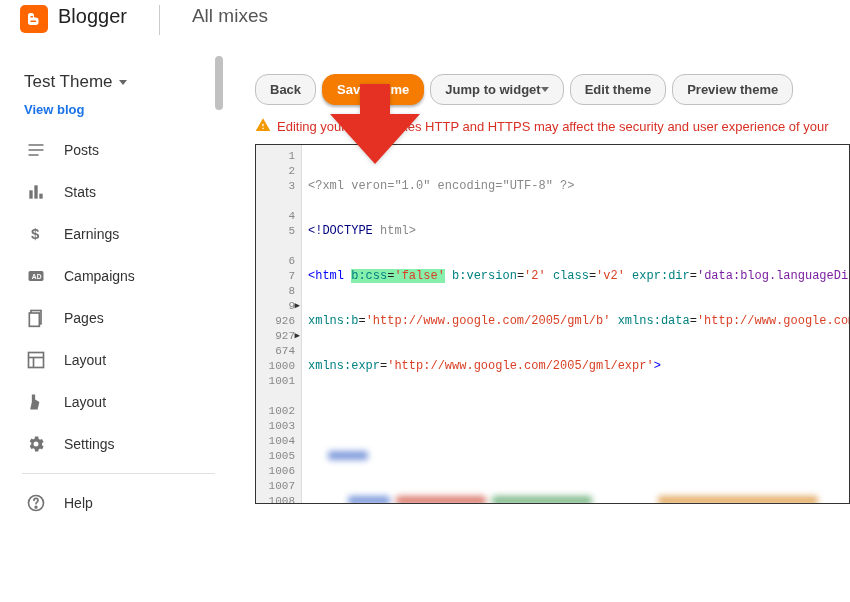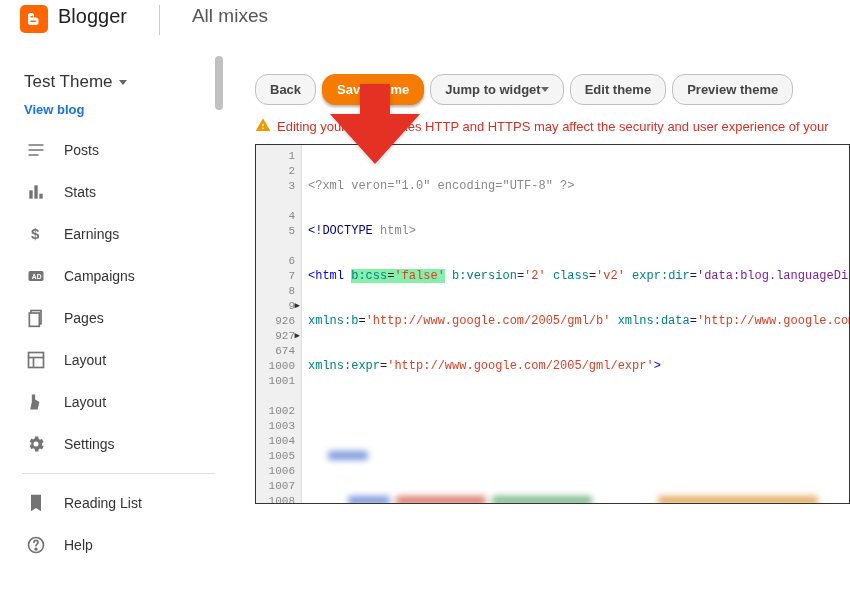--- a/index.html
+++ b/index.html
@@ -149,28 +149,20 @@
       <span class="nav-icon">
           <svg width="20" height="20" viewBox="0 0 24 24" fill="currentColor">
             <path d="M19.14 12.94a7.07 7.07 0 000-1.88l2.03-1.58-2-3.46-2.39.96a7.03 7.03 0 00-1.62-.94L14.8 3h-4l-.36 2.54c-.58.24-1.12.56-1.62.94l-2.39-.96-2 3.46 2.03 1.58a7.07 7.07 0 000 1.88L4.43 14.5l2 3.46 2.39-.96c.5.38 1.04.7 1.62.94L10.8 21h4l.36-2.54c.58-.24 1.12-.56 1.62-.94l2.39.96 2-3.46-2.03-1.58zM12 15a3 3 0 110-6 3 3 0 010 6z"></path>
           </svg>
         </span>
       <span class="nav-label">Settings</span>
     </div>
 
     <div class="nav-divider"></div>
 
-    <div class="nav-item">
-      <span class="nav-icon">
-          <svg width="20" height="20" viewBox="0 0 24 24" fill="currentColor">
-            <path d="M6 2h12v20l-6-4-6 4z"></path>
-          </svg>
-        </span>
-      <span class="nav-label">Reading List</span>
-    </div>
     <div class="nav-item">
       <span class="nav-icon">
           <svg width="20" height="20" viewBox="0 0 24 24" fill="none" stroke="currentColor" stroke-width="2">
             <circle cx="12" cy="12" r="9"></circle>
             <path d="M9.5 9a2.5 2.5 0 015 0c0 1.5-2.5 2-2.5 4" stroke-linecap="round"></path>
             <circle cx="12" cy="17" r="1" fill="currentColor"></circle>
           </svg>
         </span>
       <span class="nav-label">Help</span>
     </div>

